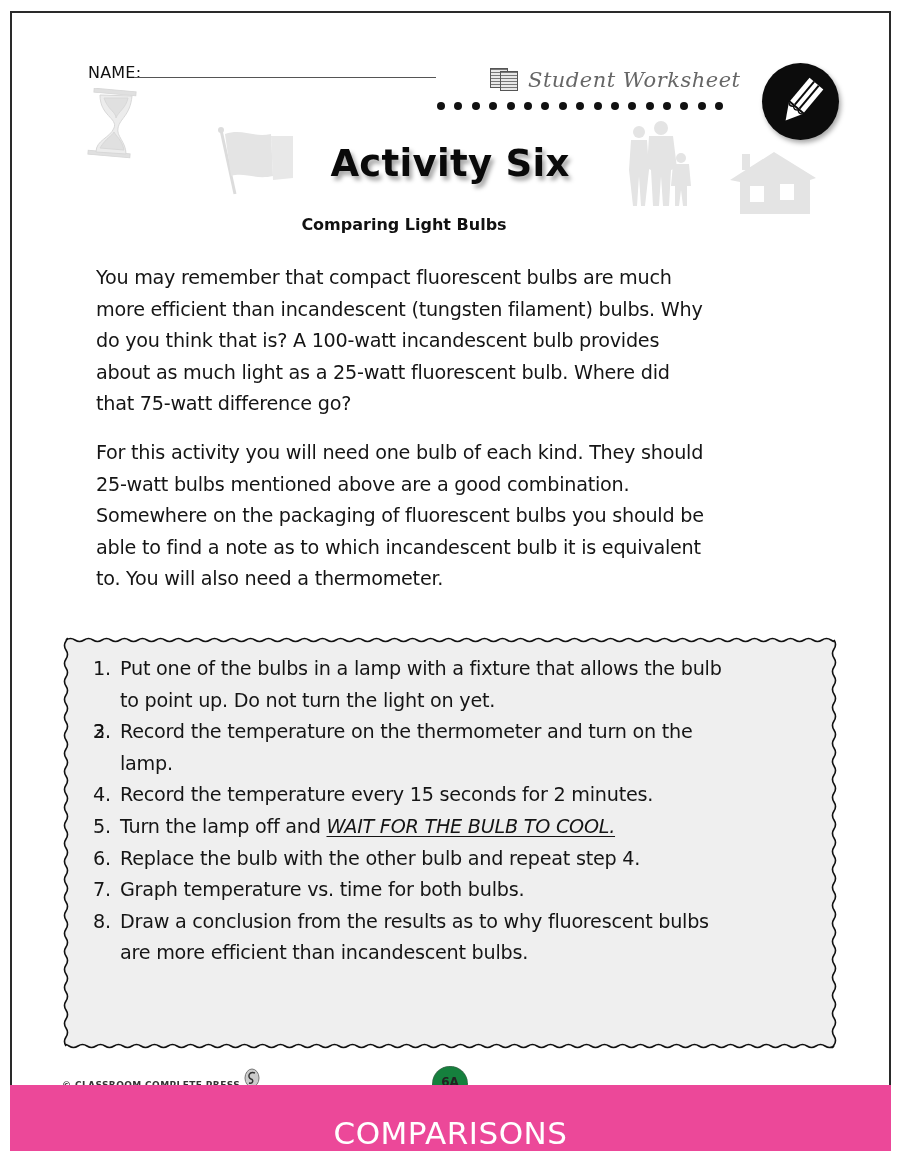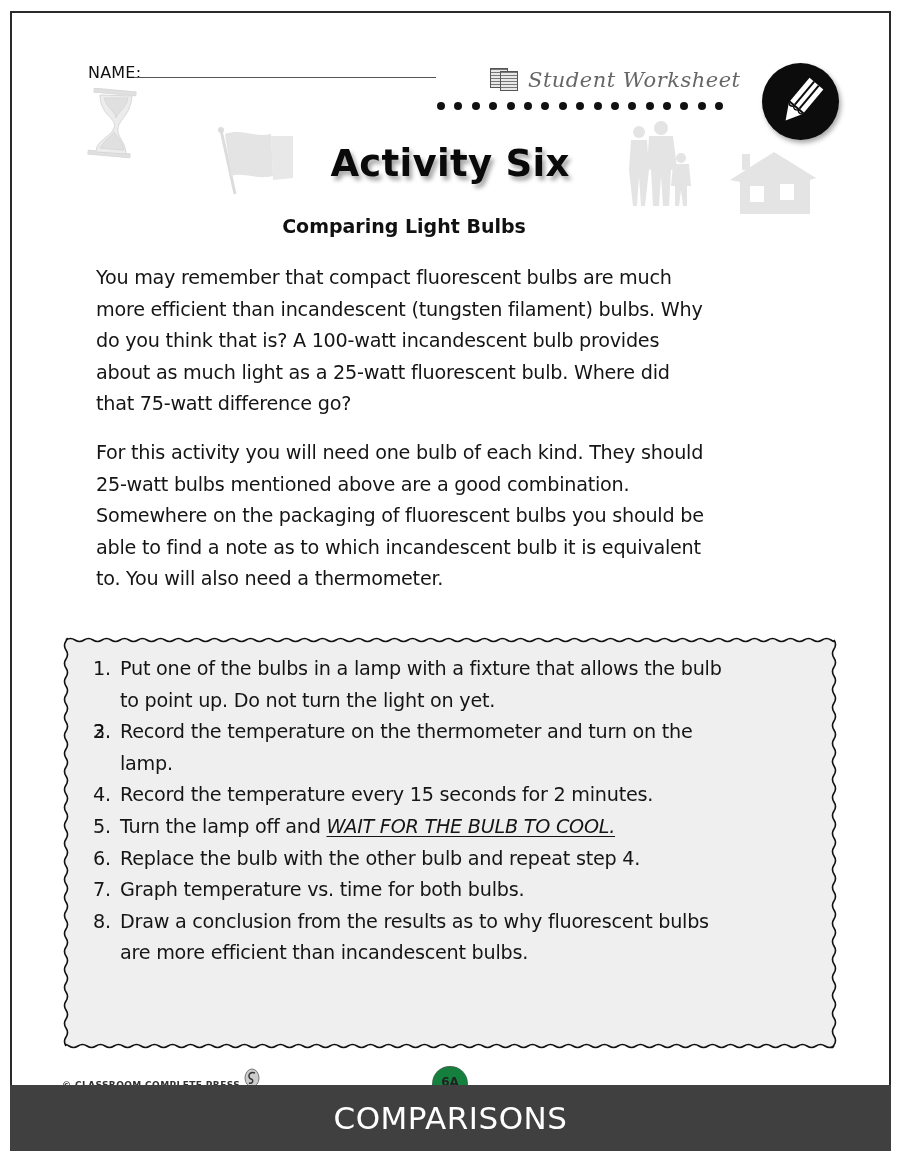--- a/index.html
+++ b/index.html
@@ -48,21 +48,21 @@
 
     .bg-icon { position: absolute; opacity: 1; }
 
     .activity-title {
       position: absolute; left: 0; width: 900px; top: 142px; text-align: center;
       font-family: "DejaVu Sans", sans-serif; font-weight: bold; font-size: 37px; color: #0a0a0a;
       text-shadow: 3px 4px 4px rgba(0,0,0,0.35); letter-spacing: 0.3px;
     }
     .subtitle {
       position: absolute; left: 0; width: 808px; top: 215px; text-align: center;
-      font-family: "DejaVu Sans", sans-serif; font-weight: bold; font-size: 19px; color: #111;
+      font-family: "DejaVu Sans", sans-serif; font-weight: bold; font-size: 16px; color: #111;
     }
 
     .para {
       position: absolute; left: 96px; width: 720px;
       font-family: "DejaVu Sans", sans-serif; font-size: 19.2px; line-height: 31.6px; color: #151515;
       letter-spacing: -0.25px;
     }
     .para .ln { display: block; white-space: nowrap; }
     .para1 { top: 262px; }
     .para2 { top: 437px; }
@@ -75,22 +75,22 @@
       position: absolute; left: 58px; top: 17px; width: 710px; list-style: none;
       font-family: "DejaVu Sans", sans-serif; font-size: 19.2px; line-height: 31.6px; color: #151515;
       letter-spacing: -0.25px;
     }
     .steps-list li { position: relative; padding-left: 0; }
     .steps-list .num { position: absolute; left: -27px; }
     .steps-list .ln { display: block; white-space: nowrap; }
     .emph { font-style: italic; text-decoration: underline; text-underline-offset: 3px; }
 
     .footer-strip {
-      position: absolute; left: 10px; top: 1085px; width: 881px; height: 66px; background: #404040;
-      display: flex; align-items: center; justify-content: center;
+      position: absolute; left: 10px; top: 1085px; width: 881px; height: 66px; background: #ec4899;
+      display: flex; align-items: flex-end; justify-content: center;
     }
     .footer-label {
       color: #fff; font-family: "DejaVu Sans", sans-serif; font-size: 31px; letter-spacing: 0.5px;
       font-weight: normal;
     }
     .copyright-peek {
       position: absolute; left: 62px; top: 1079px; font-size: 9px; font-weight: bold; color: #333;
       letter-spacing: 0.4px; height: 6px; overflow: hidden; line-height: 12px;
     }
     .page-badge {

